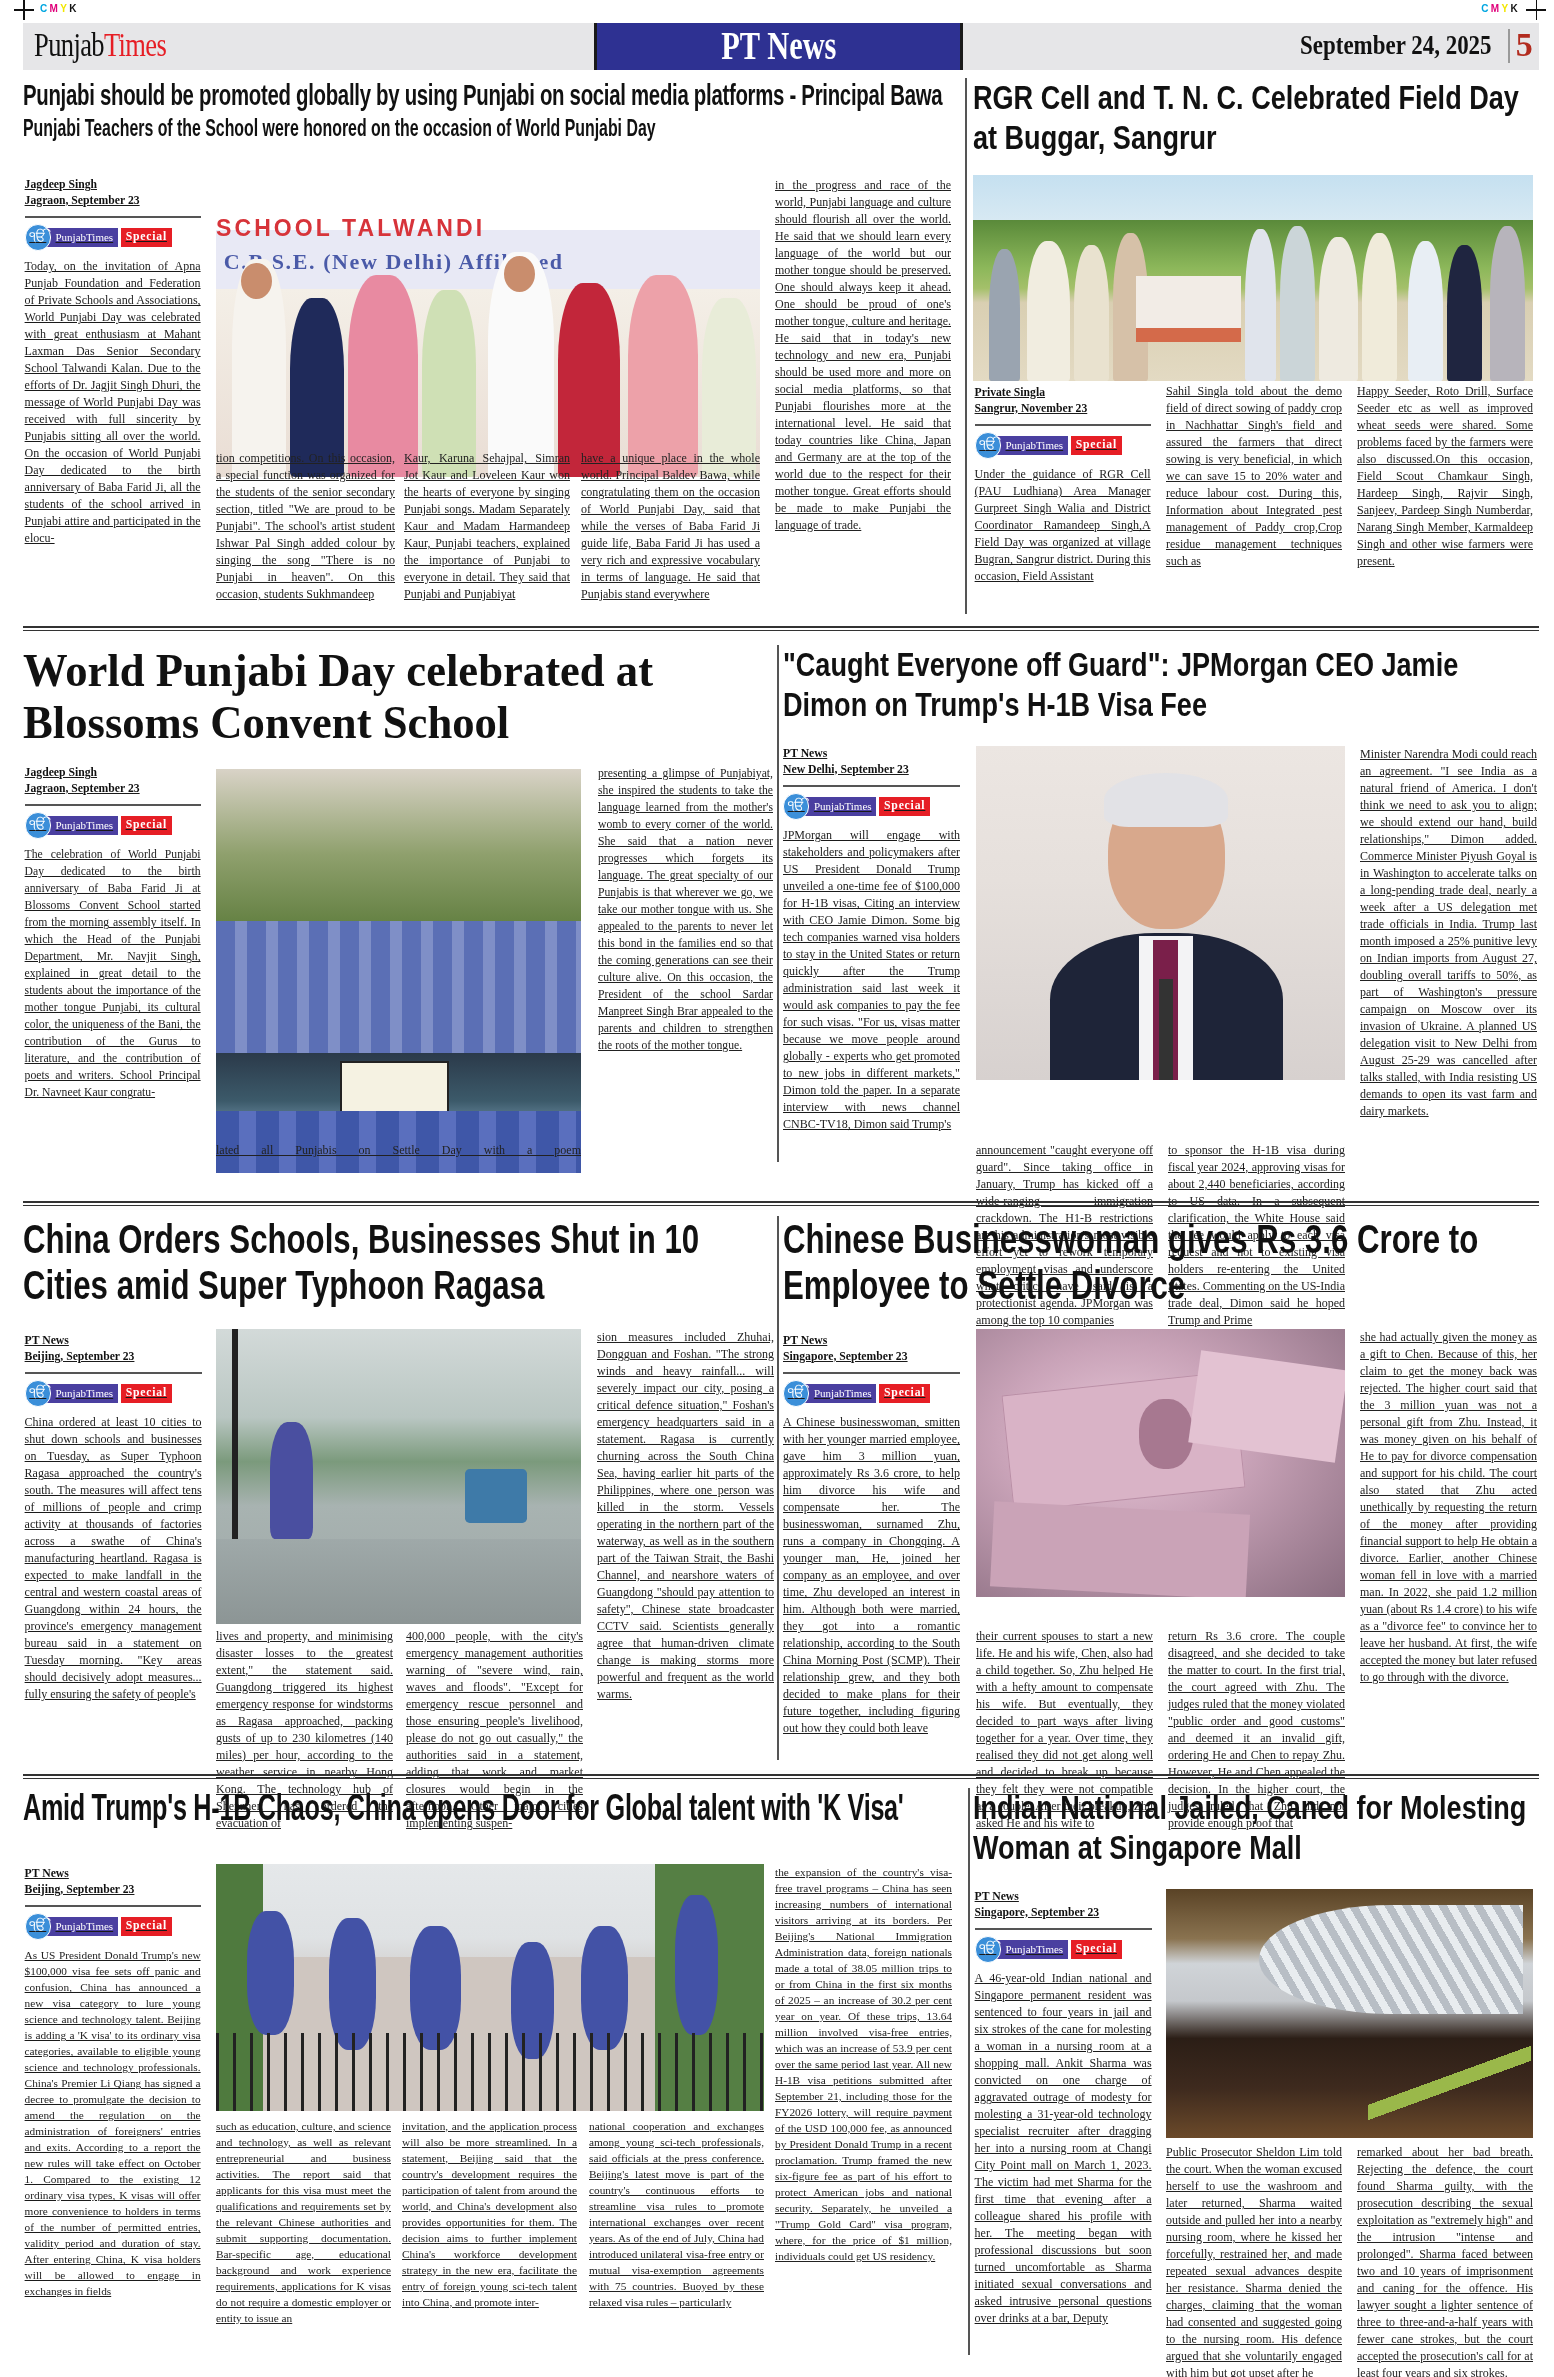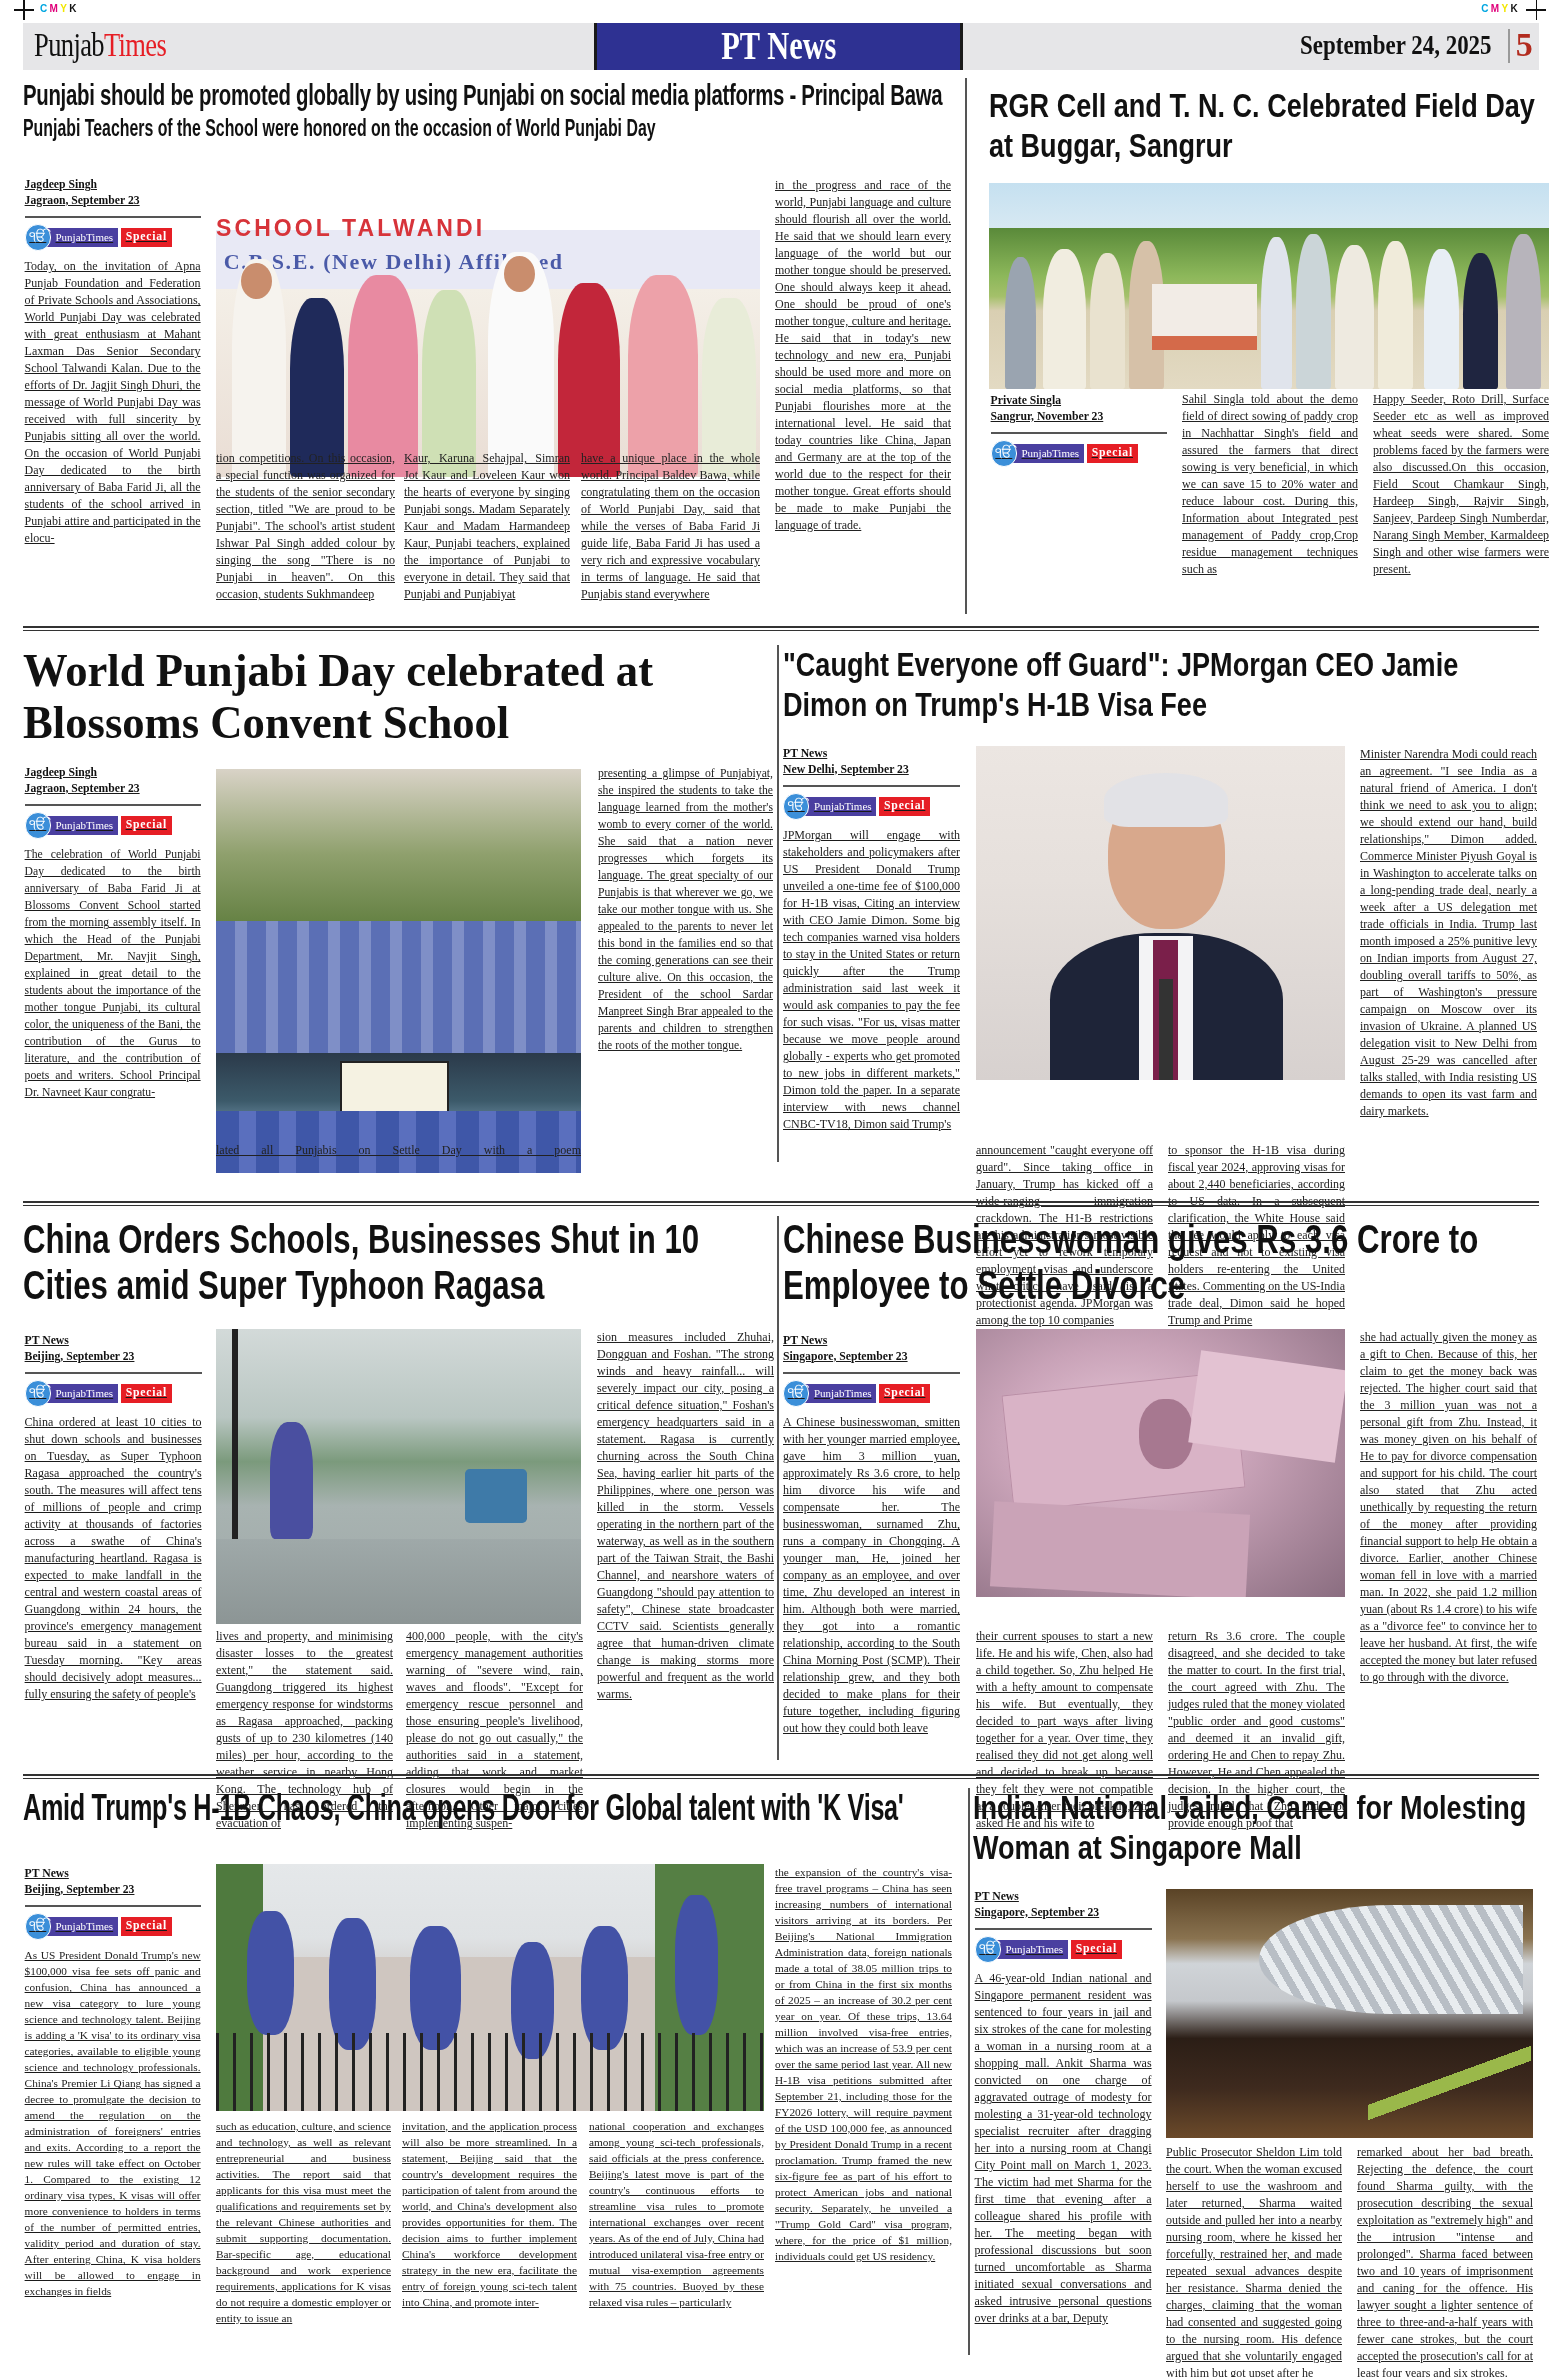--- a/index.html
+++ b/index.html
@@ -109,21 +109,21 @@
   </div>
 
   <p class="col text" style="left:193px; top:372px; width:179px;">tion competitions. On this occasion, a special function was organized for the students of the senior secondary section, titled "We are proud to be Punjabi". The school's artist student Ishwar Pal Singh added colour by singing the song "There is no Punjabi in heaven". On this occasion, students Sukhmandeep</p>
   <p class="col text" style="left:381px; top:372px; width:166px;">Kaur, Karuna Sehajpal, Simran Jot Kaur and Loveleen Kaur won the hearts of everyone by singing Punjabi songs. Madam Separately Kaur and Madam Harmandeep Kaur, Punjabi teachers, explained the importance of Punjabi to everyone in detail. They said that Punjabi and Punjabiyat</p>
   <p class="col text" style="left:558px; top:372px; width:179px;">have a unique place in the whole world. Principal Baldev Bawa, while congratulating them on the occasion of World Punjabi Day, said that while the verses of Baba Farid Ji guide life, Baba Farid Ji has used a very rich and expressive vocabulary in terms of language. He said that Punjabis stand everywhere</p>
   <p class="col text" style="left:752px; top:99px; width:176px;">in the progress and race of the world, Punjabi language and culture should flourish all over the world. He said that we should learn every language of the world but our mother tongue should be preserved. One should always keep it ahead. One should be proud of one's mother tongue, culture and heritage. He said that in today's new technology and new era, Punjabi should be used more and more on social media platforms, so that Punjabi flourishes more at the international level. He said that today countries like China, Japan and Germany are at the top of the world due to the respect for their mother tongue. Great efforts should be made to make Punjabi the language of trade.</p>
 </article>
 
 <div class="vrule" style="left:965px; top:78px; height:536px;"></div>
 
-<article class="article" style="left:973px; top:86px; width:560px; height:536px;margin-left:16px;">
+<article class="article" style="left:973px; top:78px; width:560px; height:536px;">
   <h1 class="headline cond" style="font-size:33px; width:684px; white-space:normal; transform:scaleX(0.82); line-height:1.2;">RGR Cell and T. N. C.  Celebrated Field Day at Buggar, Sangrur</h1>
   <div class="photo ph-field" style="left:0; top:97px; width:560px; height:206px;">
     <div class="person" style="left:15.5px; width:31px; height:132px; background:#9aa4b0;"></div>
     <div class="person" style="left:54px; width:43px; height:140px; background:#f1ede0;"></div>
     <div class="person" style="left:101px; width:35px; height:136px; background:#e9e2cf;"></div>
     <div class="person" style="left:140px; width:35px; height:148px; background:#d6c1a8;"></div>
     <div style="position:absolute; left:163px; top:101px; width:105px; height:66px; background:#f2ece6; border-bottom:14px solid #d46a4a;"></div>
     <div class="person" style="left:272px; width:31px; height:152px; background:#e0e4ec;"></div>
     <div class="person" style="left:307px; width:35px; height:155px; background:#cbd5d8;"></div>
     <div class="person" style="left:346px; width:39px; height:144px; background:#eeeae0;"></div>
@@ -134,20 +134,21 @@
   </div>
   <div class="col" style="left:1.6px; top:307px; width:176px;">
     <div class="byline">Private Singla</div>
     <div class="byline">Sangrur, November 23</div>
     <div class="byline-rule"></div>
     <div class="badge">
       <span class="badge-logo">ੴ</span>
       <span class="badge-name">PunjabTimes</span>
       <span class="badge-special">Special</span>
     </div>
+    <p class="text">Under the guidance of RGR Cell (PAU Ludhiana) Area Manager Gurpreet Singh Walia and District Coordinator Ramandeep Singh,A Field Day was organized at village Bugran, Sangrur district. During this occasion, Field Assistant</p>
   </div>
   <p class="col text" style="left:193px; top:305px; width:176px;">Sahil Singla told about the demo field of direct sowing of paddy crop in Nachhattar Singh's field and assured the farmers that direct sowing is very beneficial, in which we can save 15 to 20% water and reduce labour cost. During this, Information about Integrated pest management of Paddy crop,Crop residue management techniques such as</p>
   <p class="col text" style="left:384px; top:305px; width:176px;">Happy Seeder, Roto Drill, Surface Seeder etc as well as improved wheat seeds were shared. Some problems faced by the farmers were also discussed.On this occasion, Field Scout Chamkaur Singh, Hardeep Singh, Rajvir Singh, Sanjeev, Pardeep Singh Numberdar, Narang Singh Member, Karmaldeep Singh and other wise farmers were present.</p>
 </article>
 
 <div class="rule-double" style="left:23px; top:626px; width:1516px;"></div>
 
 <article class="article" style="left:23px; top:645px; width:746px; height:517px;">
   <h1 class="headline" style="font-size:47px; width:777px; white-space:normal; line-height:1.1; transform:scaleX(0.95);">World Punjabi Day celebrated at Blossoms Convent School</h1>
   <div class="col" style="left:1.6px; top:120px; width:176px;">

